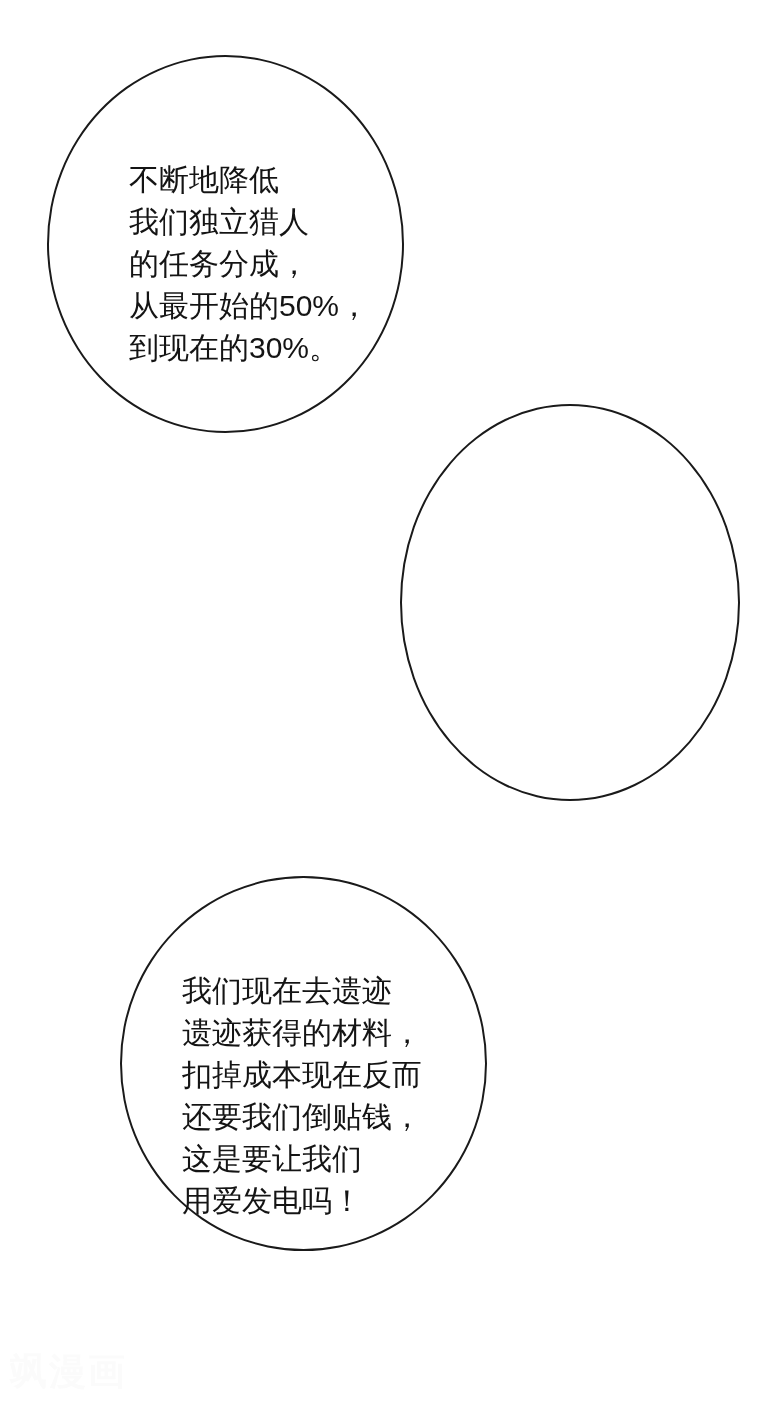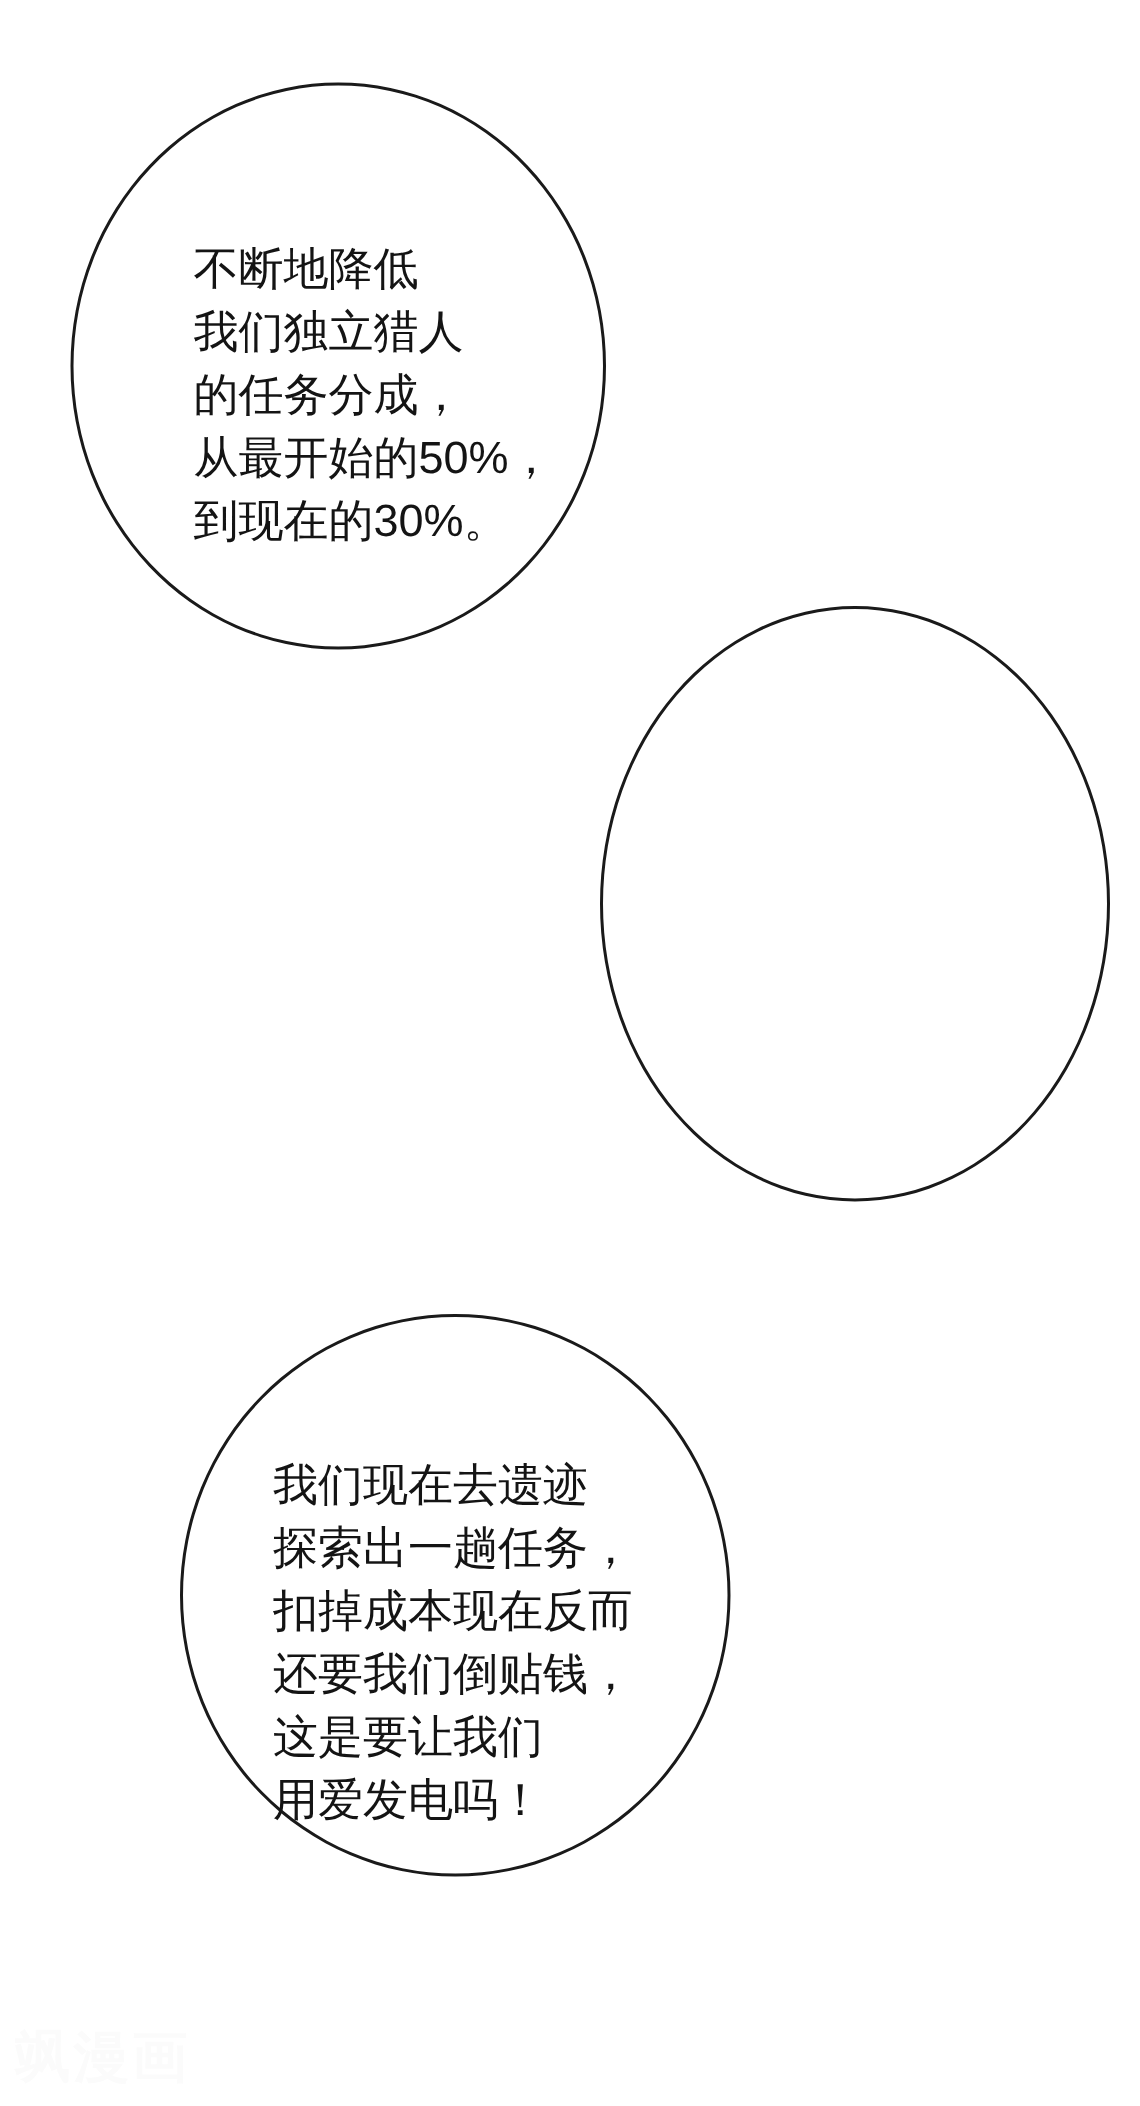--- a/index.html
+++ b/index.html
@@ -72,21 +72,21 @@
   <div id="balloon-1-text" class="balloon-text">不断地降低
 我们独立猎人
 的任务分成，
 从最开始的50%，
 到现在的30%。</div>
 
   <div id="balloon-2" class="balloon"></div>
 
   <div id="balloon-3" class="balloon"></div>
   <div id="balloon-3-text" class="balloon-text">我们现在去遗迹
-探索出一趟任务，
+遗迹获得的材料，
 扣掉成本现在反而
 还要我们倒贴钱，
 这是要让我们
 用爱发电吗！</div>
 
   <div id="watermark">飒漫画</div>
 
 </div>
 
 </body></html>

